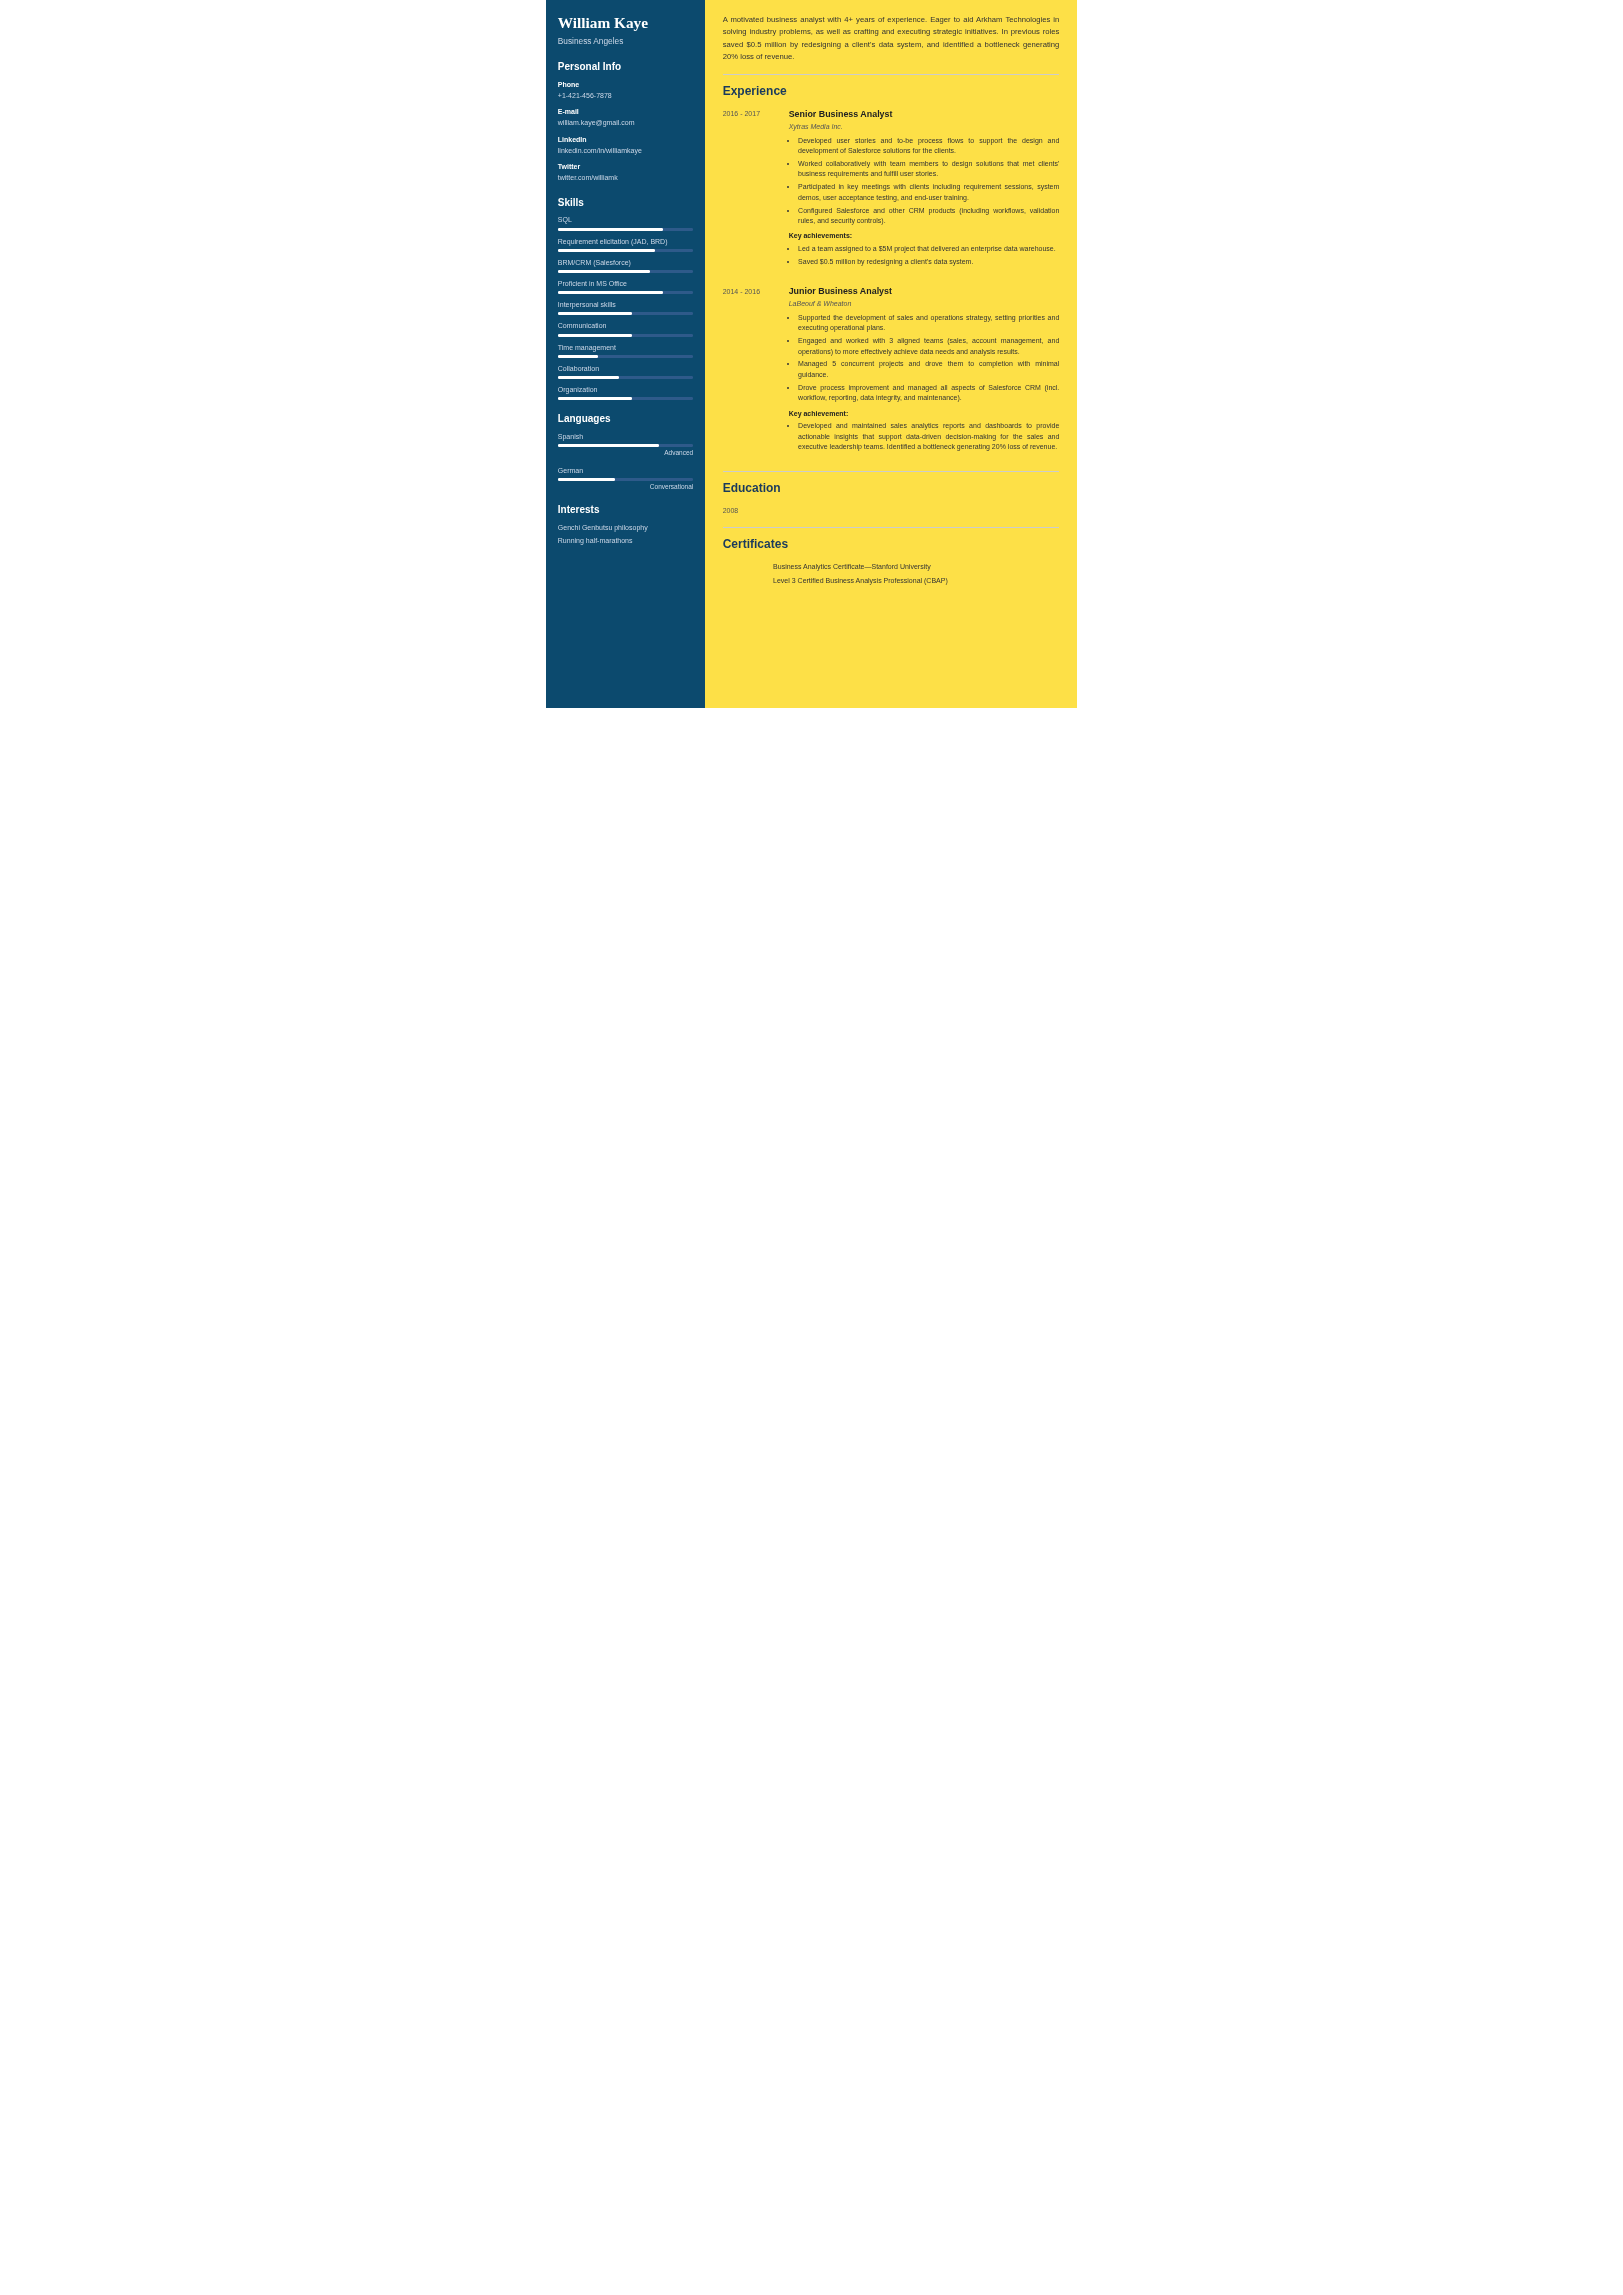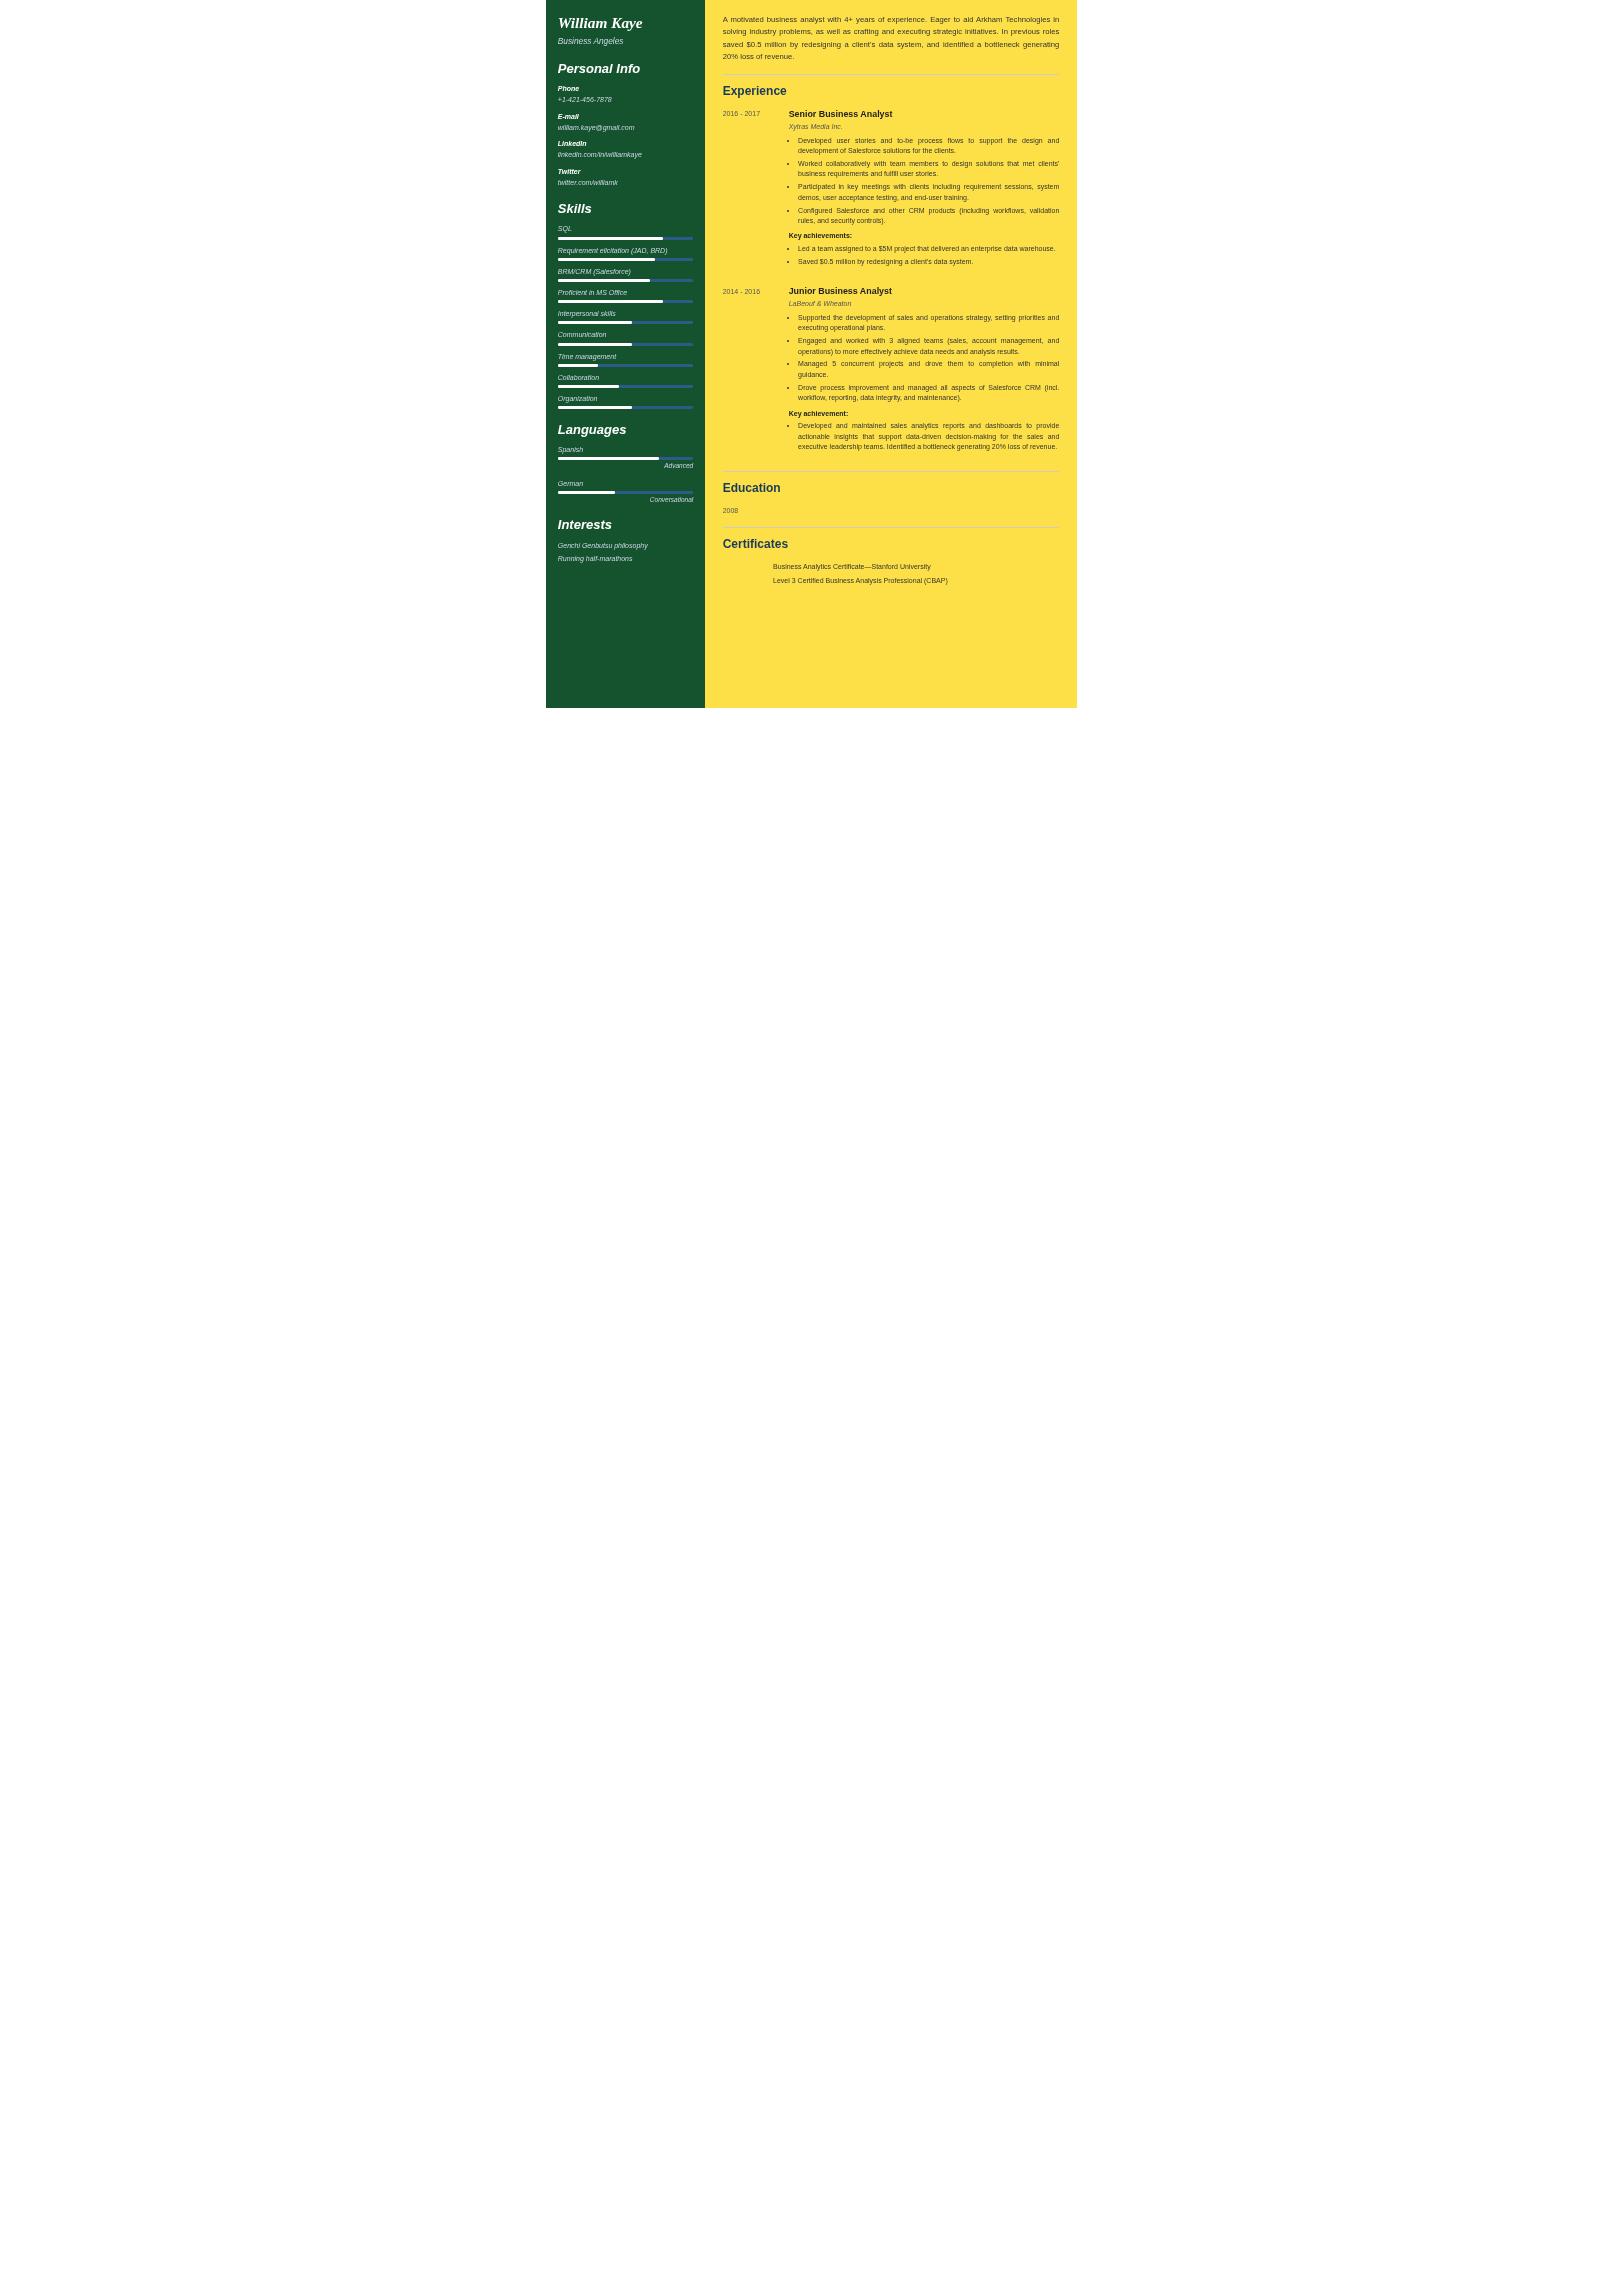--- a/index.html
+++ b/index.html
@@ -14,40 +14,39 @@
       display: flex;
       width: 531px;
       min-height: 708px;
       margin: 0 auto;
       background: #fff;
     }
     
     .sidebar {
       width: 159px;
       min-width: 159px;
-      background: #14532d;
+      background: #0c4a6e;
       color: #fff;
       padding: 14px 11.8px 17.7px 11.8px;
-      font-style: italic;
     }
     .sidebar-name {
       font-size: 15.3px;
       font-weight: bold;
       color: #fff;
       line-height: 1.2;
       margin-bottom: 2.4px;
     }
     .sidebar-title {
       font-size: 8.3px;
       color: #cdd8e8;
       margin-bottom: 11.8px;
       font-family: Arial, sans-serif;
     }
     .sidebar-section-title {
-      font-size: 13px;
+      font-size: 10px;
       font-weight: bold;
       color: #fff;
       margin-bottom: 5.9px;
       margin-top: 10.6px;
       font-family: Arial, sans-serif;
     }
     .info-label {
       font-weight: bold;
       font-size: 7px;
       color: #fff;

